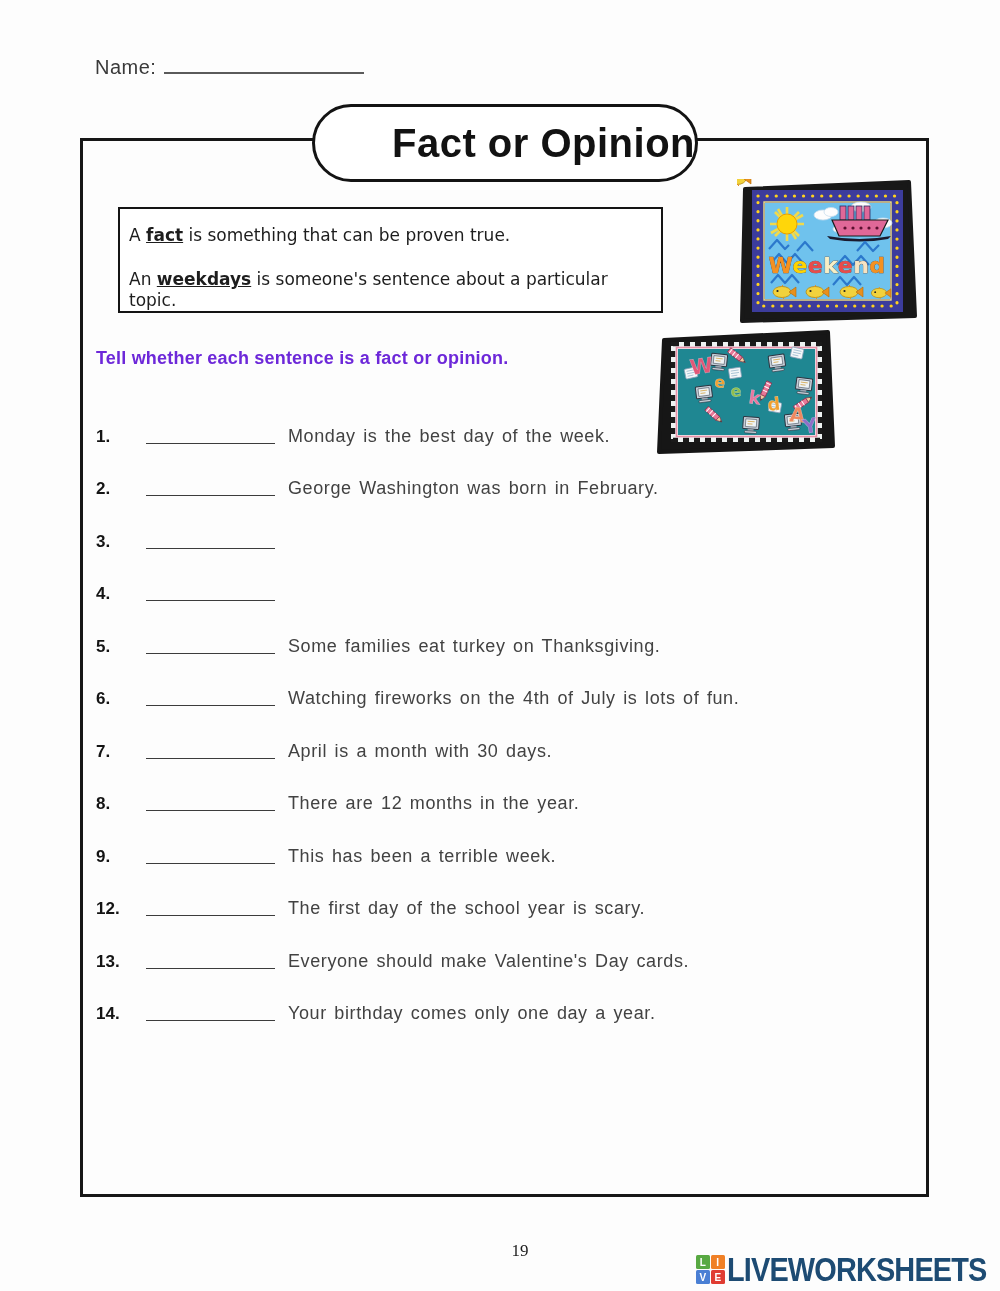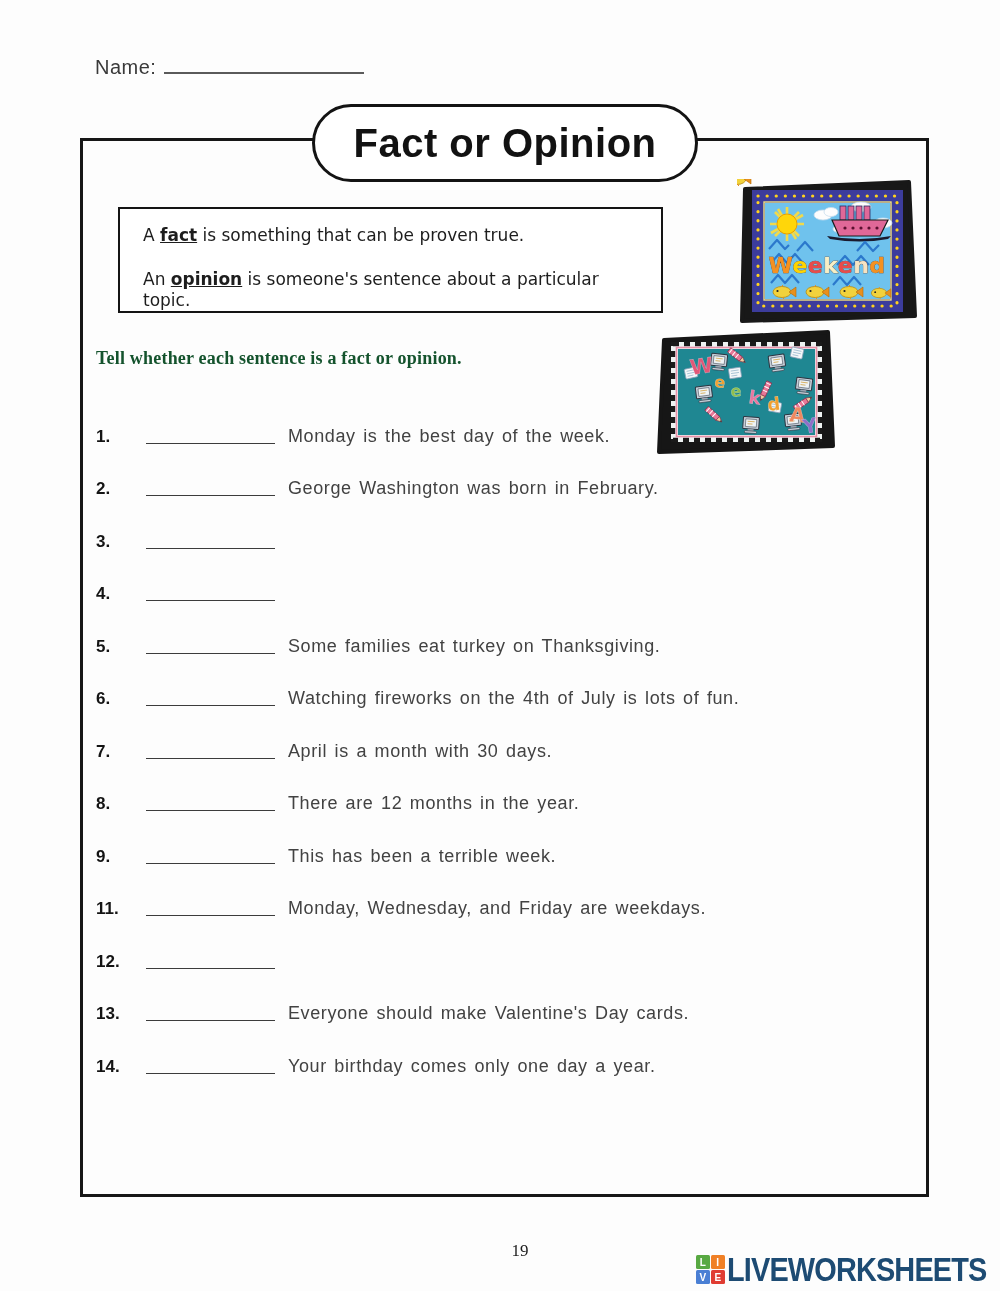--- a/index.html
+++ b/index.html
@@ -10,37 +10,37 @@
   .name-row{position:absolute;left:95px;top:56px;font-size:20px;color:#3a3a3a;letter-spacing:.5px;}
   .name-blank{display:inline-block;width:200px;border-bottom:2px solid #5a5a5a;margin-left:8px;}
 
   
   .main-box{position:absolute;left:80px;top:138px;width:843px;height:1053px;
             border:3px solid #161616;background:transparent;}
 
   
   .title-pill{position:absolute;left:312px;top:104px;width:380px;height:72px;background:#ffffff;
               border:3.5px solid #131313;border-radius:40px;display:flex;align-items:center;
-              justify-content:center;z-index:4;}
+              justify-content:flex-end;z-index:4;}
   .title-pill span{font-size:40px;font-weight:bold;color:#121212;letter-spacing:.5px;}
 
   
   .def-box{position:absolute;left:118px;top:207px;width:545px;height:106px;border:2.5px solid #141414;
-           box-sizing:border-box;padding:16px 10px 0 23px;background:#fff;z-index:2;
+           box-sizing:border-box;padding:16px 10px 0 9px;background:#fff;z-index:2;
            font-family:"DejaVu Sans",sans-serif;font-size:17px;color:#1d1d1d;}
   .def-box p{margin:0 0 23px 0;line-height:21px;}
   .def-term{font-weight:bold;text-decoration:underline;}
 
   
   .weekend-svg{position:absolute;left:737px;top:179px;width:181px;height:145px;z-index:3;}
   .weekday-svg{position:absolute;left:657px;top:329px;width:179px;height:128px;z-index:3;}
 
   
-  .instruction{position:absolute;left:96px;top:348px;font-size:18px;font-weight:bold;color:#14532d;
-               letter-spacing:.2px;font-family:Liberation Serif, serif;}
+  .instruction{position:absolute;left:96px;top:348px;font-size:18px;font-weight:bold;color:#6d28d9;
+               letter-spacing:.2px;}
 
   
   .items{position:absolute;left:96px;top:392px;width:820px;}
   .item-row{display:flex;align-items:flex-end;height:52.5px;}
   .item-num{width:50px;font-size:17px;font-weight:bold;color:#141414;line-height:1;}
   .item-blank{width:129px;height:0;border-bottom:1.8px solid #3c3c3c;margin-bottom:1px;}
   .item-text{margin-left:13px;font-size:18px;color:#424242;line-height:1;
              letter-spacing:.6px;word-spacing:2px;}
 
   
@@ -64,21 +64,21 @@
   </div>
 
   <div class="main-box"></div>
 
   <div class="title-pill">
     <span>Fact or Opinion</span>
   </div>
 
   <div class="def-box">
     <p><span>A </span><span class="def-term">fact</span><span> is something that can be proven true.</span></p>
-    <p><span>An </span><span class="def-term">opinion</span><span> is someone's sentence about a particular topic.</span></p>
+    <p><span>An </span><span class="def-term">weekdays</span><span> is someone's sentence about a particular topic.</span></p>
   </div>
 
   <svg class="weekend-svg" viewBox="0 0 181 145" xmlns="http://www.w3.org/2000/svg">
     <polygon points="8,10 172,3 178,137 5,142" fill="#181818" stroke="#181818" stroke-width="4" stroke-linejoin="round"></polygon>
     <rect x="15" y="11" width="151" height="122" fill="#3c3c9c"></rect>
     <rect x="21" y="17" width="139" height="110" fill="none" stroke="#ffd21e" stroke-width="3.2" stroke-dasharray="0.1 9" stroke-linecap="round"></rect>
     <rect x="27" y="23" width="127" height="98" fill="none" stroke="#f0e080" stroke-width="1.4"></rect>
     <rect x="28" y="24" width="125" height="96" fill="#6fc2ed"></rect>
     <g>
       <g stroke="#f1da4a" stroke-width="2.6">
@@ -244,29 +244,25 @@
       <span class="item-text">There are 12 months in the year.</span>
     </div>
 
     <div class="item-row">
       <span class="item-num">9.</span>
       <span class="item-blank"></span>
       <span class="item-text">This has been a terrible week.</span>
     </div>
 
 
-    <div class="item-row">
-      <span class="item-num">11.</span>
-      <span class="item-blank"></span>
-      <span class="item-text">Monday, Wednesday, and Friday are weekdays.</span>
-    </div>
 
     <div class="item-row">
       <span class="item-num">12.</span>
       <span class="item-blank"></span>
+      <span class="item-text">The first day of the school year is scary.</span>
     </div>
 
     <div class="item-row">
       <span class="item-num">13.</span>
       <span class="item-blank"></span>
       <span class="item-text">Everyone should make Valentine's Day cards.</span>
     </div>
 
     <div class="item-row">
       <span class="item-num">14.</span>

